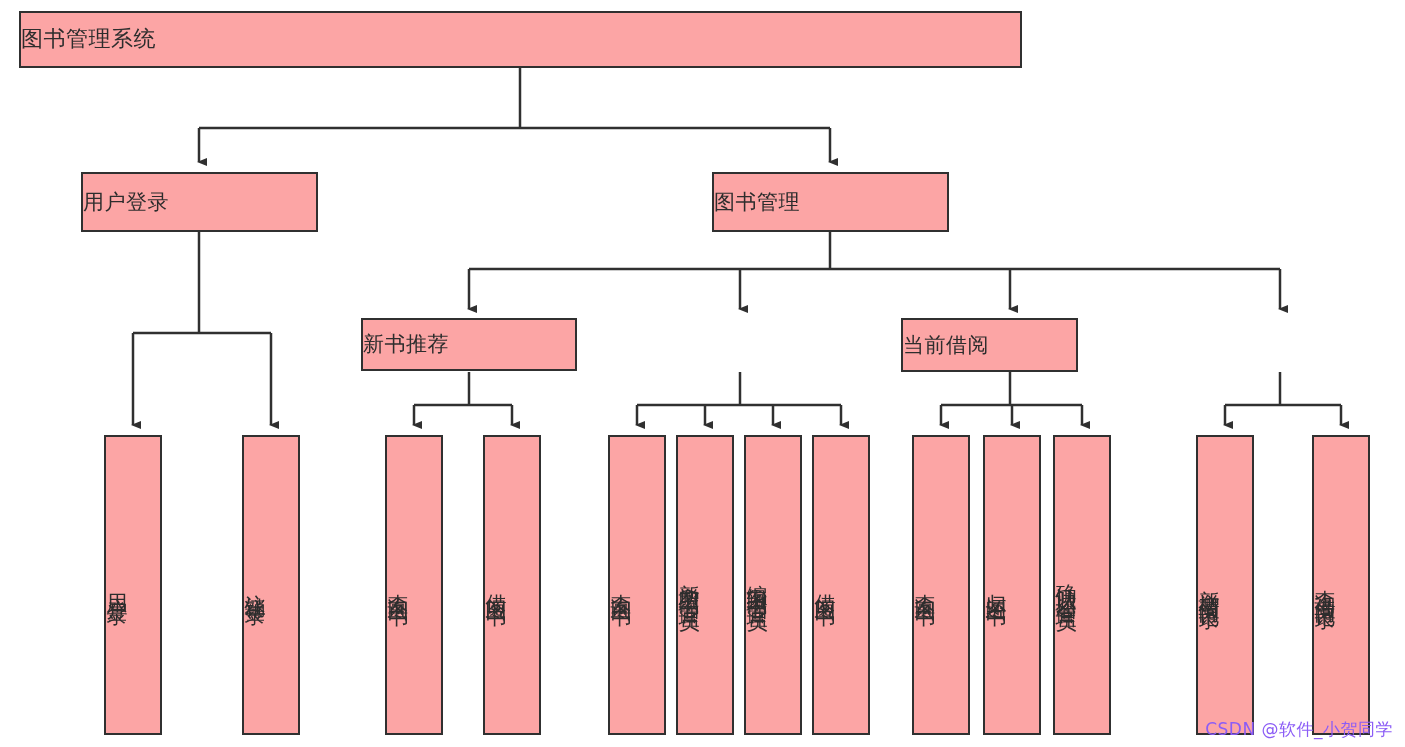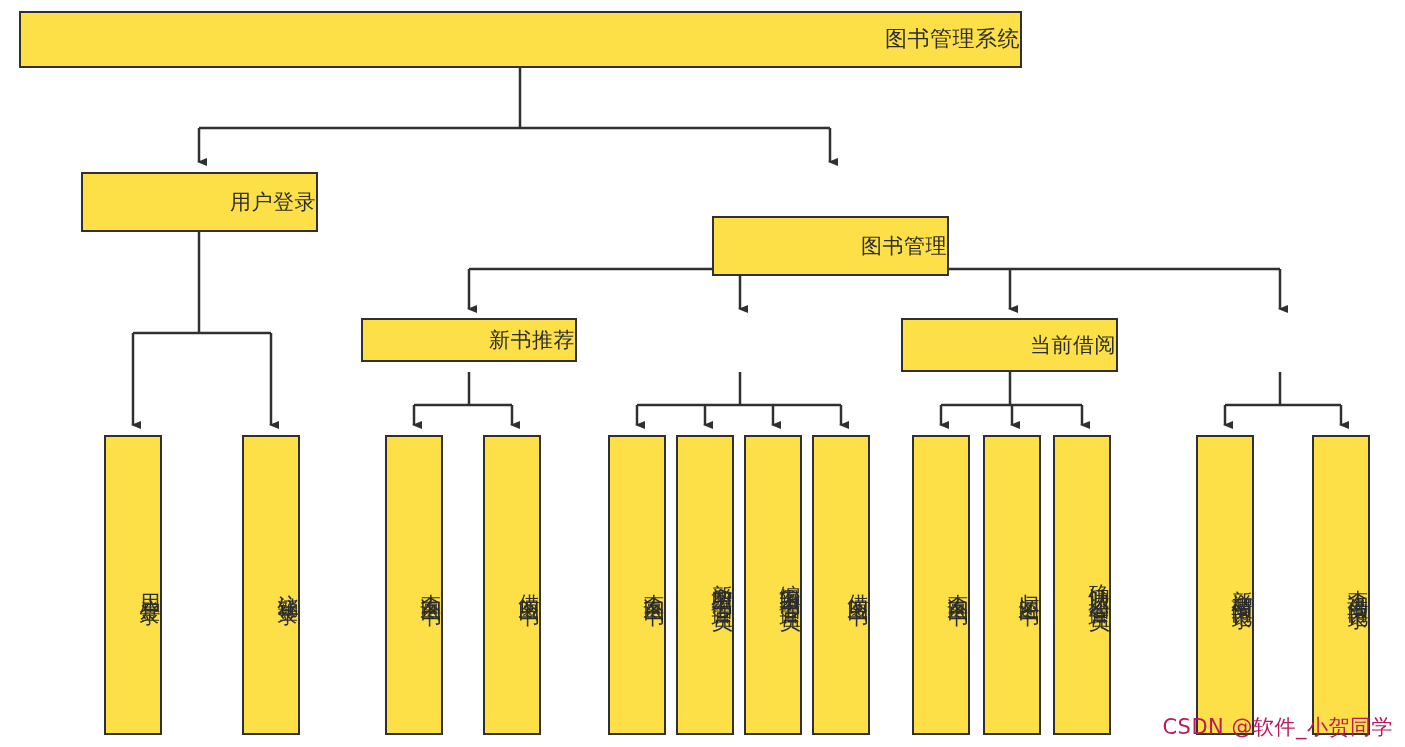--- a/index.html
+++ b/index.html
@@ -16,25 +16,25 @@
   }
   svg#wires{
     position:absolute;
     left:0; top:0;
     width:1405px; height:747px;
     pointer-events:none;
   }
   .node{
     position:absolute;
     box-sizing:border-box;
-    background:#fde047;
+    background:#fca5a5;
     border:2.5px solid #303030;
     display:flex;
     align-items:center;
-    justify-content:flex-end;
+    justify-content:flex-start;
     text-align:center;
   }
   .node .lbl{
     display:block;
     line-height:1.28;
     letter-spacing:0.5px;
     color:#2d2d2d;
     white-space:pre;
   }
   
@@ -51,22 +51,22 @@
     writing-mode:vertical-rl;
     text-orientation:upright;
     font-size:21px;
     letter-spacing:4px;
     line-height:1;
   }
   .watermark{
     position:absolute;
     right:12px;
     bottom:6px;
-    font-size:21px;
-    color:#be185d;
+    font-size:17px;
+    color:#8b5cf6;
     letter-spacing:0.5px;
     white-space:nowrap;
     font-family:"DejaVu Sans","Liberation Sans",sans-serif;
   }
 </style>
 </head>
 <body>
 
 <div id="stage">
 
@@ -120,28 +120,28 @@
     </g>
   </svg>
 
   <div class="node h-node root" style="left:19px;top:11px;width:1003px;height:57px;">
     <span class="lbl">图书管理系统</span>
   </div>
 
   <div class="node h-node" style="left:81px;top:172px;width:237px;height:60px;">
     <span class="lbl">用户登录</span>
   </div>
-  <div class="node h-node" style="left:712px;top:172px;width:237px;height:60px;margin-top:44px;">
+  <div class="node h-node" style="left:712px;top:172px;width:237px;height:60px;">
     <span class="lbl">图书管理</span>
   </div>
 
-  <div class="node h-node" style="left:361px;top:318px;width:216px;height:44px;">
+  <div class="node h-node" style="left:361px;top:318px;width:216px;height:53px;">
     <span class="lbl">新书推荐</span>
   </div>
-  <div class="node h-node" style="left:901px;top:318px;width:217px;height:54px;">
+  <div class="node h-node" style="left:901px;top:318px;width:177px;height:54px;">
     <span class="lbl">当前借阅</span>
   </div>
 
   <div class="node v-node" style="left:104px;top:435px;width:58px;height:300px;">
     <span class="lbl">用户登录</span>
   </div>
   <div class="node v-node" style="left:242px;top:435px;width:58px;height:300px;">
     <span class="lbl">注销登录</span>
   </div>
 

